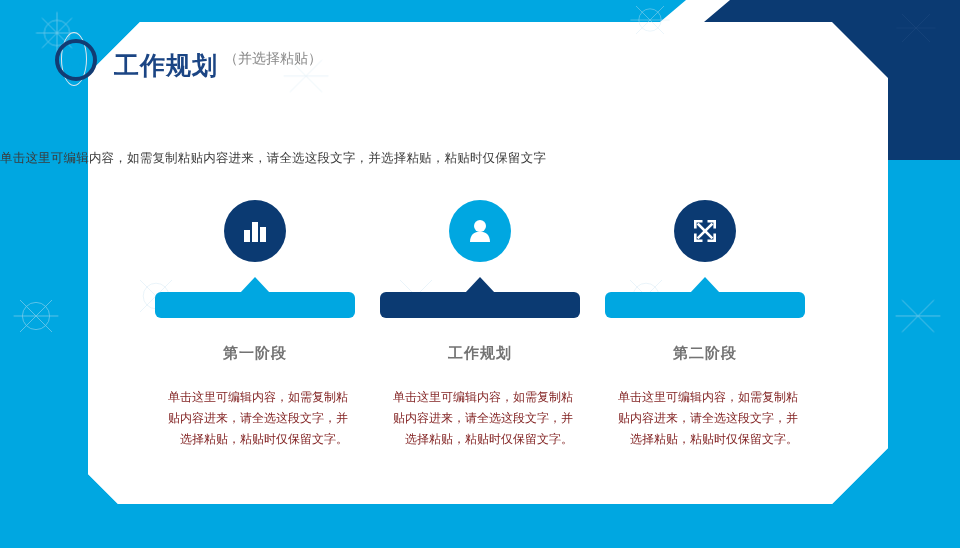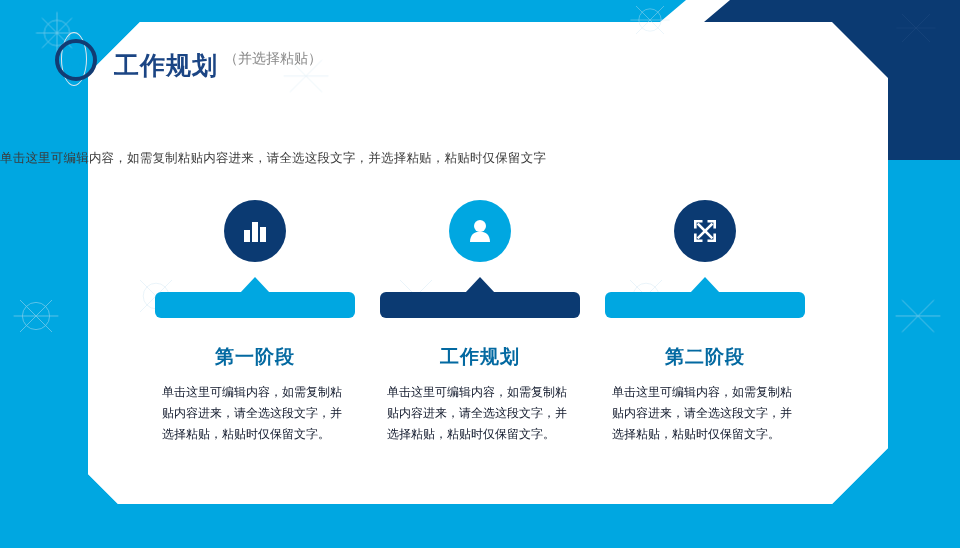--- a/index.html
+++ b/index.html
@@ -160,31 +160,31 @@
   .bar-body {
     position: absolute;
     left: 0;
     top: 15px;
     width: 200px;
     height: 26px;
     border-radius: 6px;
   }
 
   .stage-title {
-    font-size: 19px;
+    font-size: 15px;
     font-weight: bold;
-    color: #0369a1;
+    color: #737373;
     letter-spacing: 1px;
-    margin-bottom: 12px;
+    margin-bottom: 24px;
   }
   .stage-body {
     font-size: 12px;
-    color: #0f172a;
+    color: #7f1d1d;
     line-height: 21px;
-    text-align: left;
+    text-align: right;
     width: 186px;
   }
 </style>
 </head>
 <body>
 
 <div id="slide">
 
   <div class="frame-layer">
     <svg viewBox="0 0 960 548" xmlns="http://www.w3.org/2000/svg">

